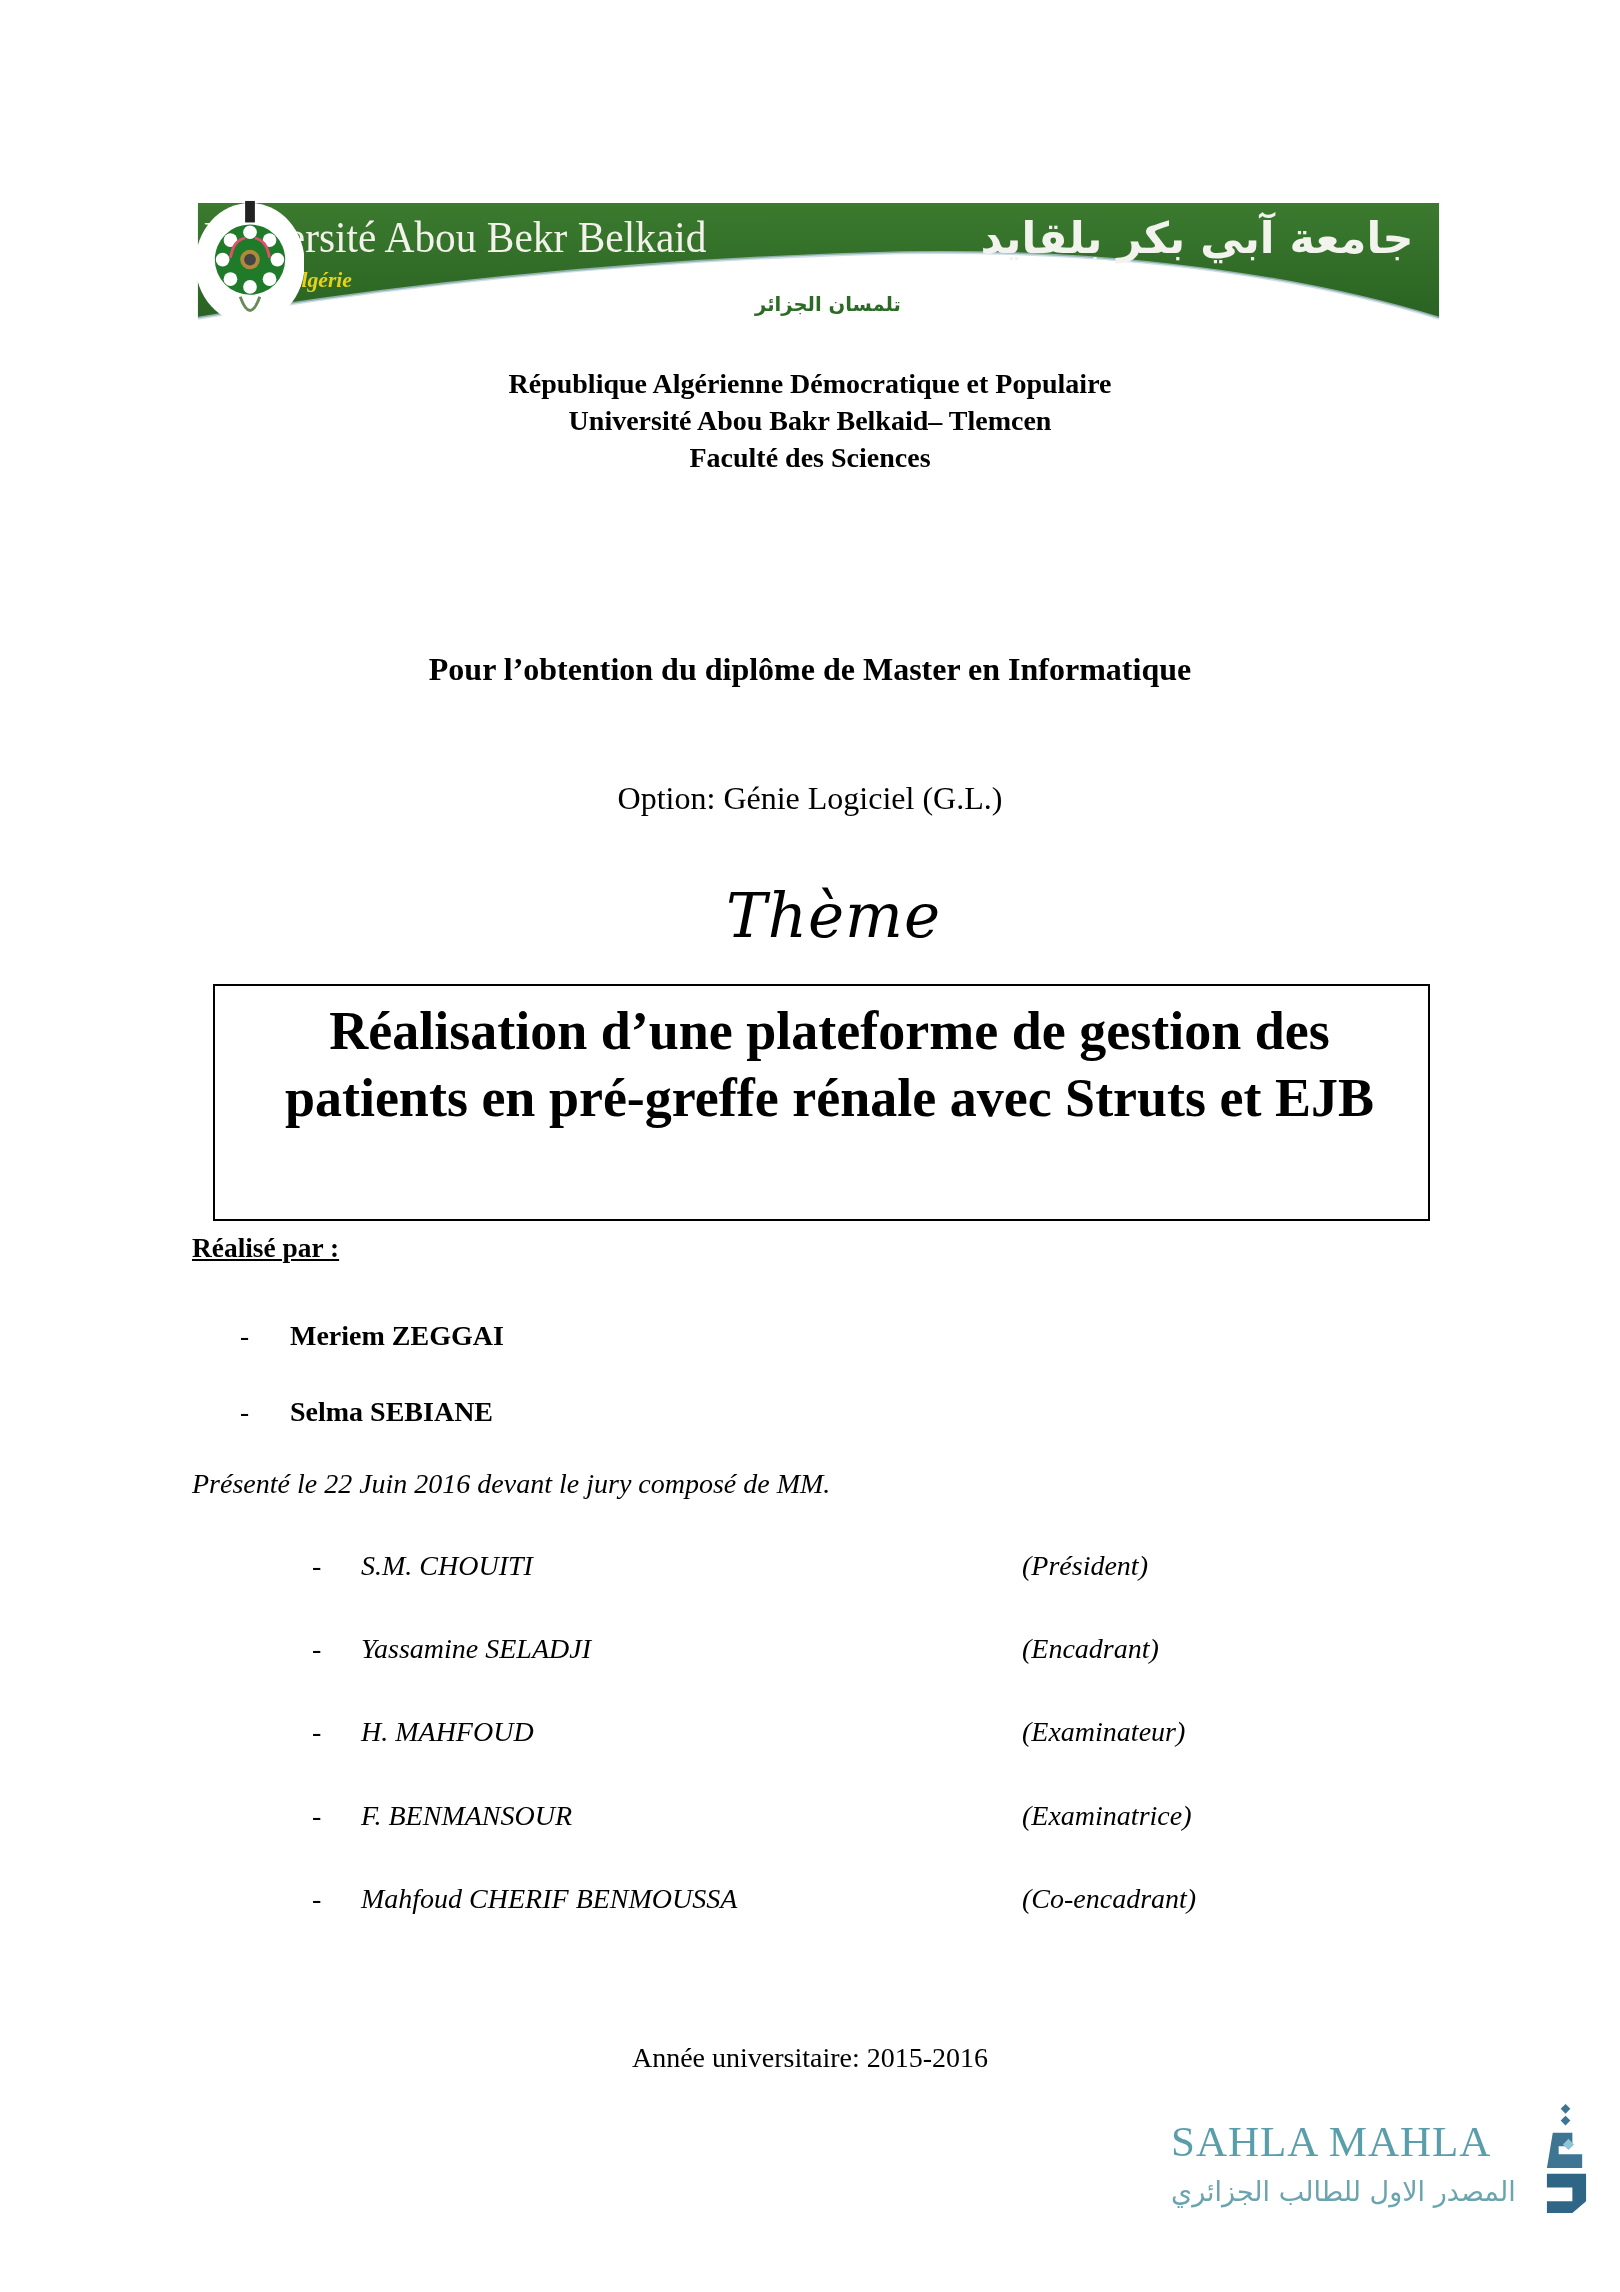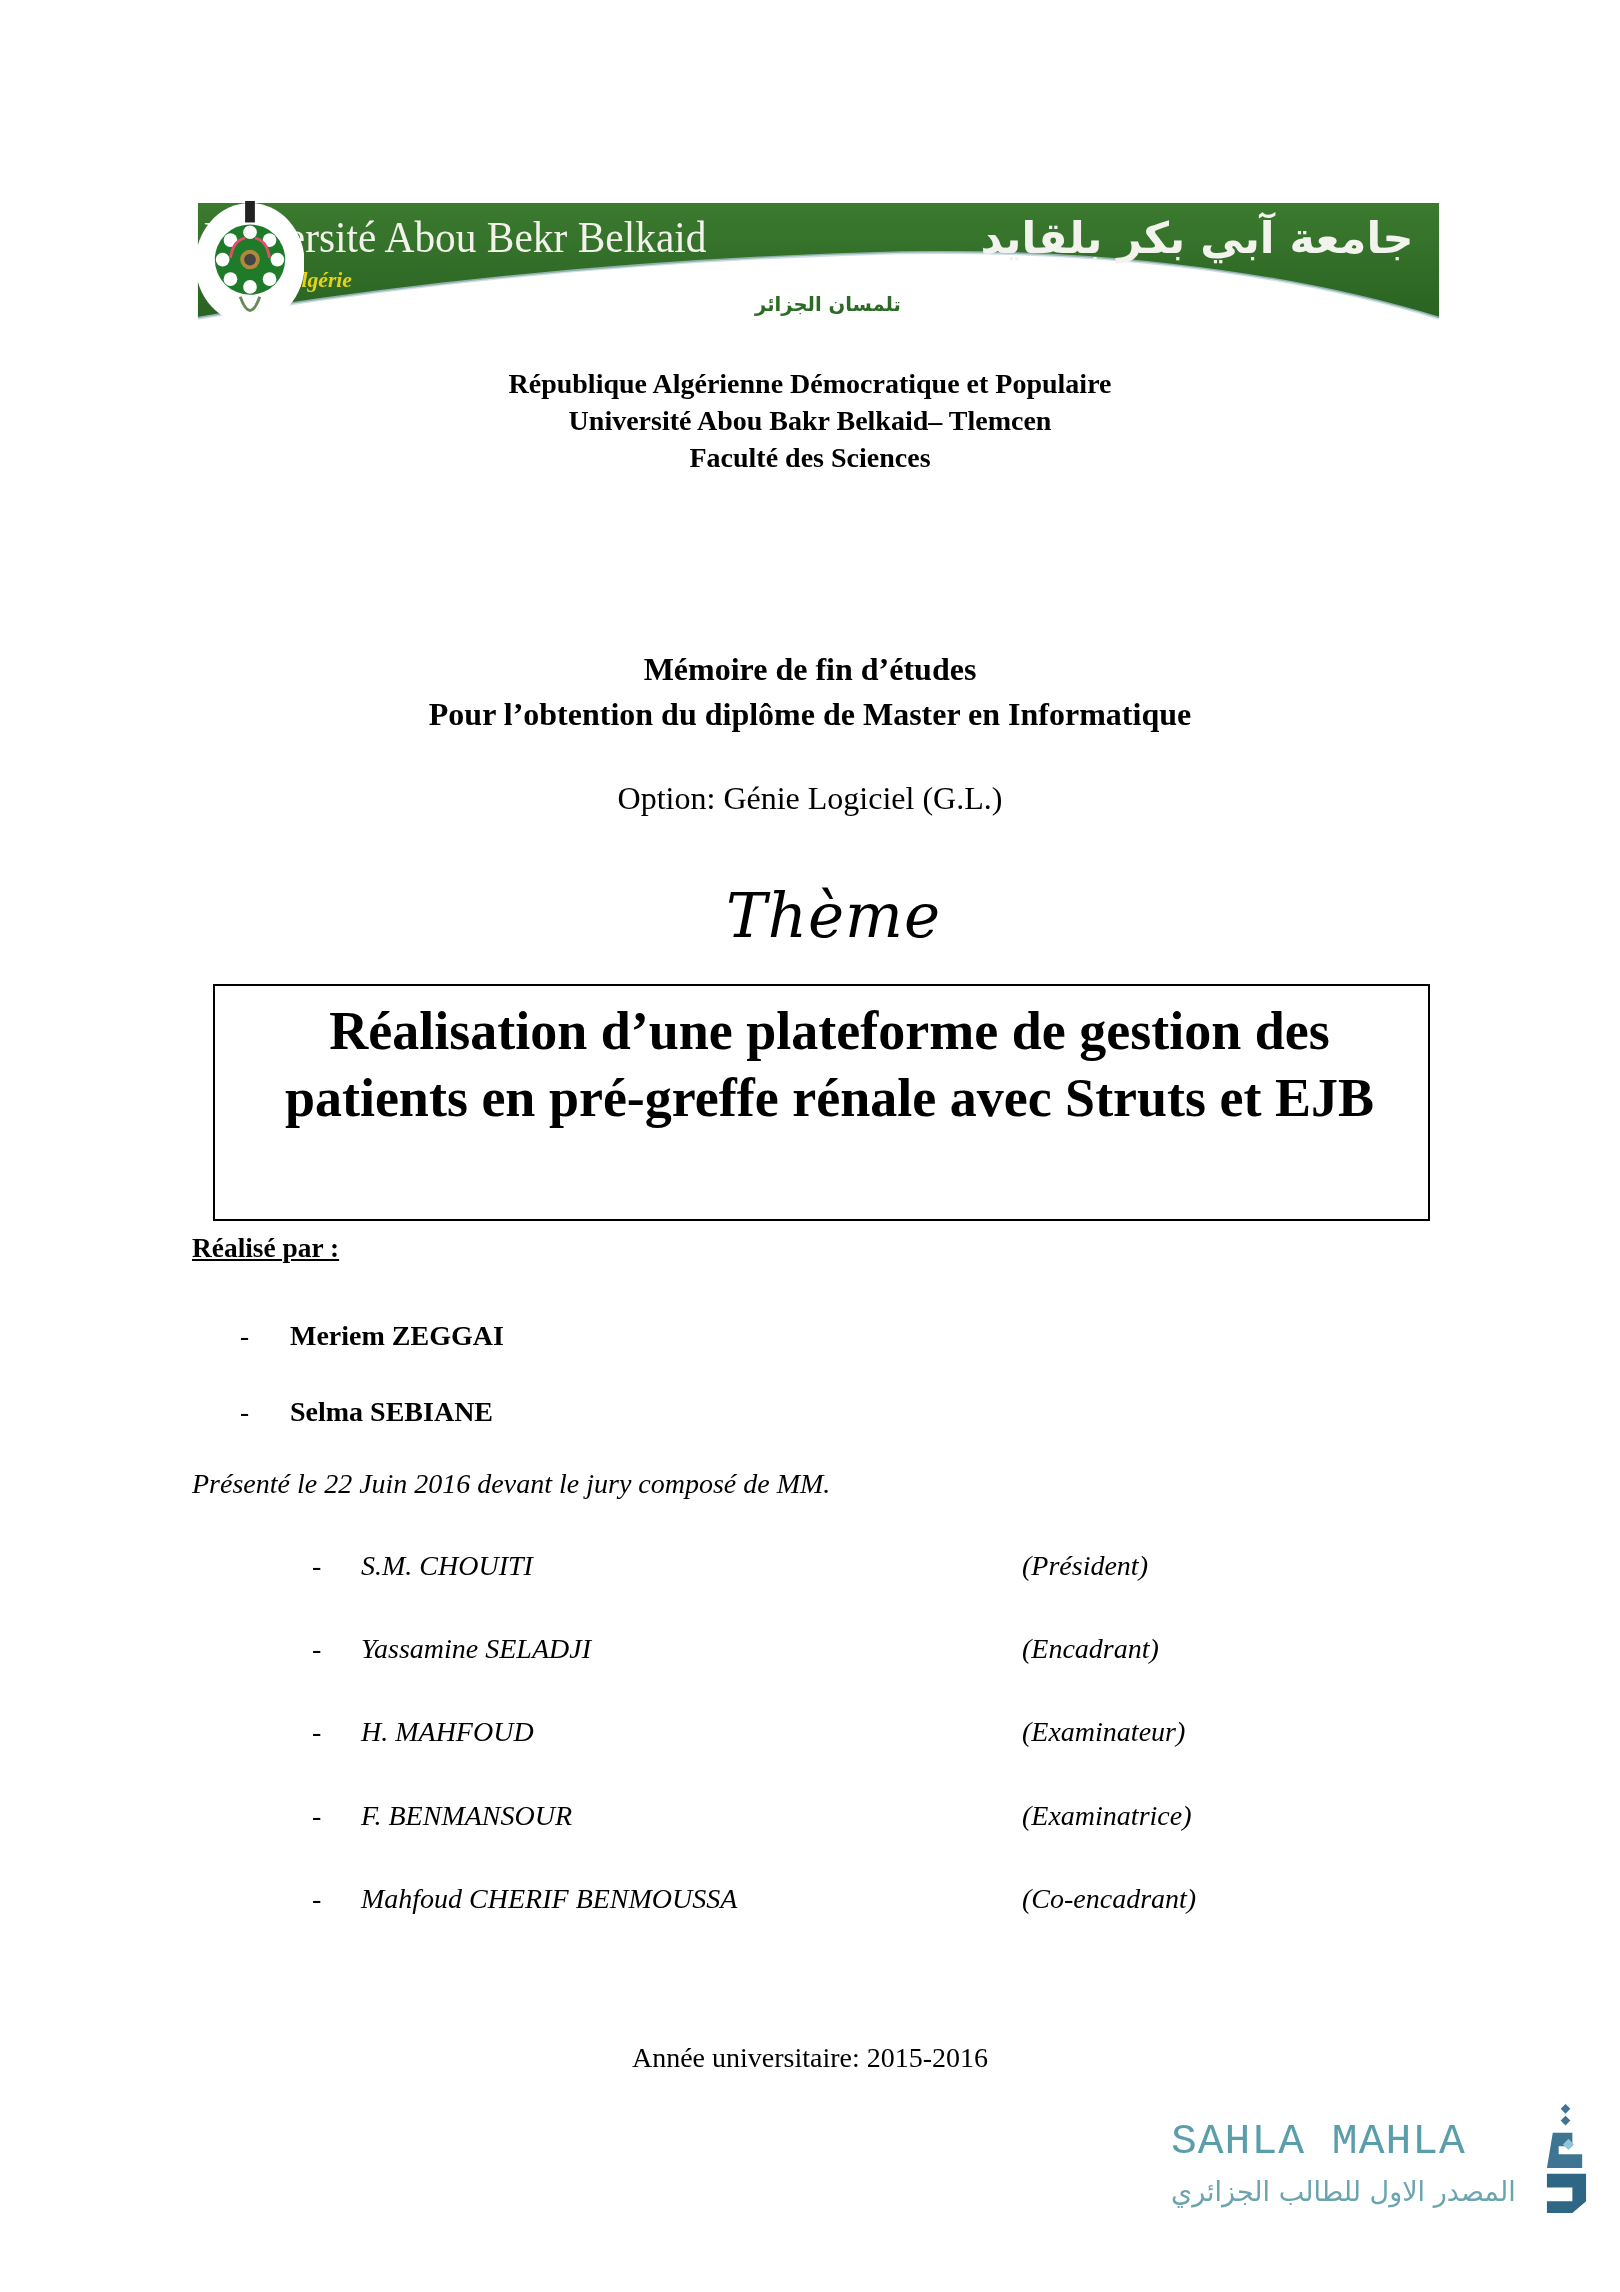--- a/index.html
+++ b/index.html
@@ -46,21 +46,21 @@
 
     .jury-row { position: absolute; left: 0; width: 1620px; height: 39px; font-style: italic; font-size: 28px; }
     .jury-row .jdash { position: absolute; left: 312px; font-style: normal; }
     .jury-row .jname { position: absolute; left: 361px; white-space: nowrap; }
     .jury-row .jrole { position: absolute; left: 999px; white-space: nowrap; margin-left: 23px; }
 
     .annee { top: 2042px; font-size: 28px; }
 
     
     .wm { position: absolute; left: 1171px; top: 2117px; width: 421px; height: 118px; }
-    .wm-title { position: absolute; left: 0; top: 0; font-family: Liberation Mono, monospace;
+    .wm-title { position: absolute; left: 0; top: 0; font-family: Liberation Serif, serif;
                 font-size: 43px; color: #5a9eab; letter-spacing: 1px; white-space: nowrap; text-align: right; }
     .wm-sub { position: absolute; left: 0; top: 59px; font-family: "DejaVu Sans", sans-serif;
               font-size: 27px; color: #6aa4ae; direction: rtl; white-space: nowrap; width: 382px; text-align: left; }
     .wm-logo { position: absolute; left: 372px; top: -13.7px; }
   </style>
 </head>
 <body>
 
 <div class="banner">
   <svg width="1245" height="129" viewBox="0 0 1270 132">
@@ -100,21 +100,20 @@
   </svg>
 </div>
 
 <div class="center-block hdr">
   <div>République Algérienne Démocratique et Populaire</div>
   <div>Université Abou Bakr Belkaid– Tlemcen</div>
   <div>Faculté des Sciences</div>
 </div>
 
 <div class="center-block memoire">
-  <div>Mémoire de fin d’études</div>
   <div>Pour l’obtention du diplôme de Master en Informatique</div>
 </div>
 
 <div class="center-block option">Option: Génie Logiciel (G.L.)</div>
 
 <div class="theme-word">Thème</div>
 
 <div class="title-box">
   <div class="title-text">Réalisation d’une plateforme de gestion des patients en pré-greffe rénale avec Struts et EJB</div>
 </div>

